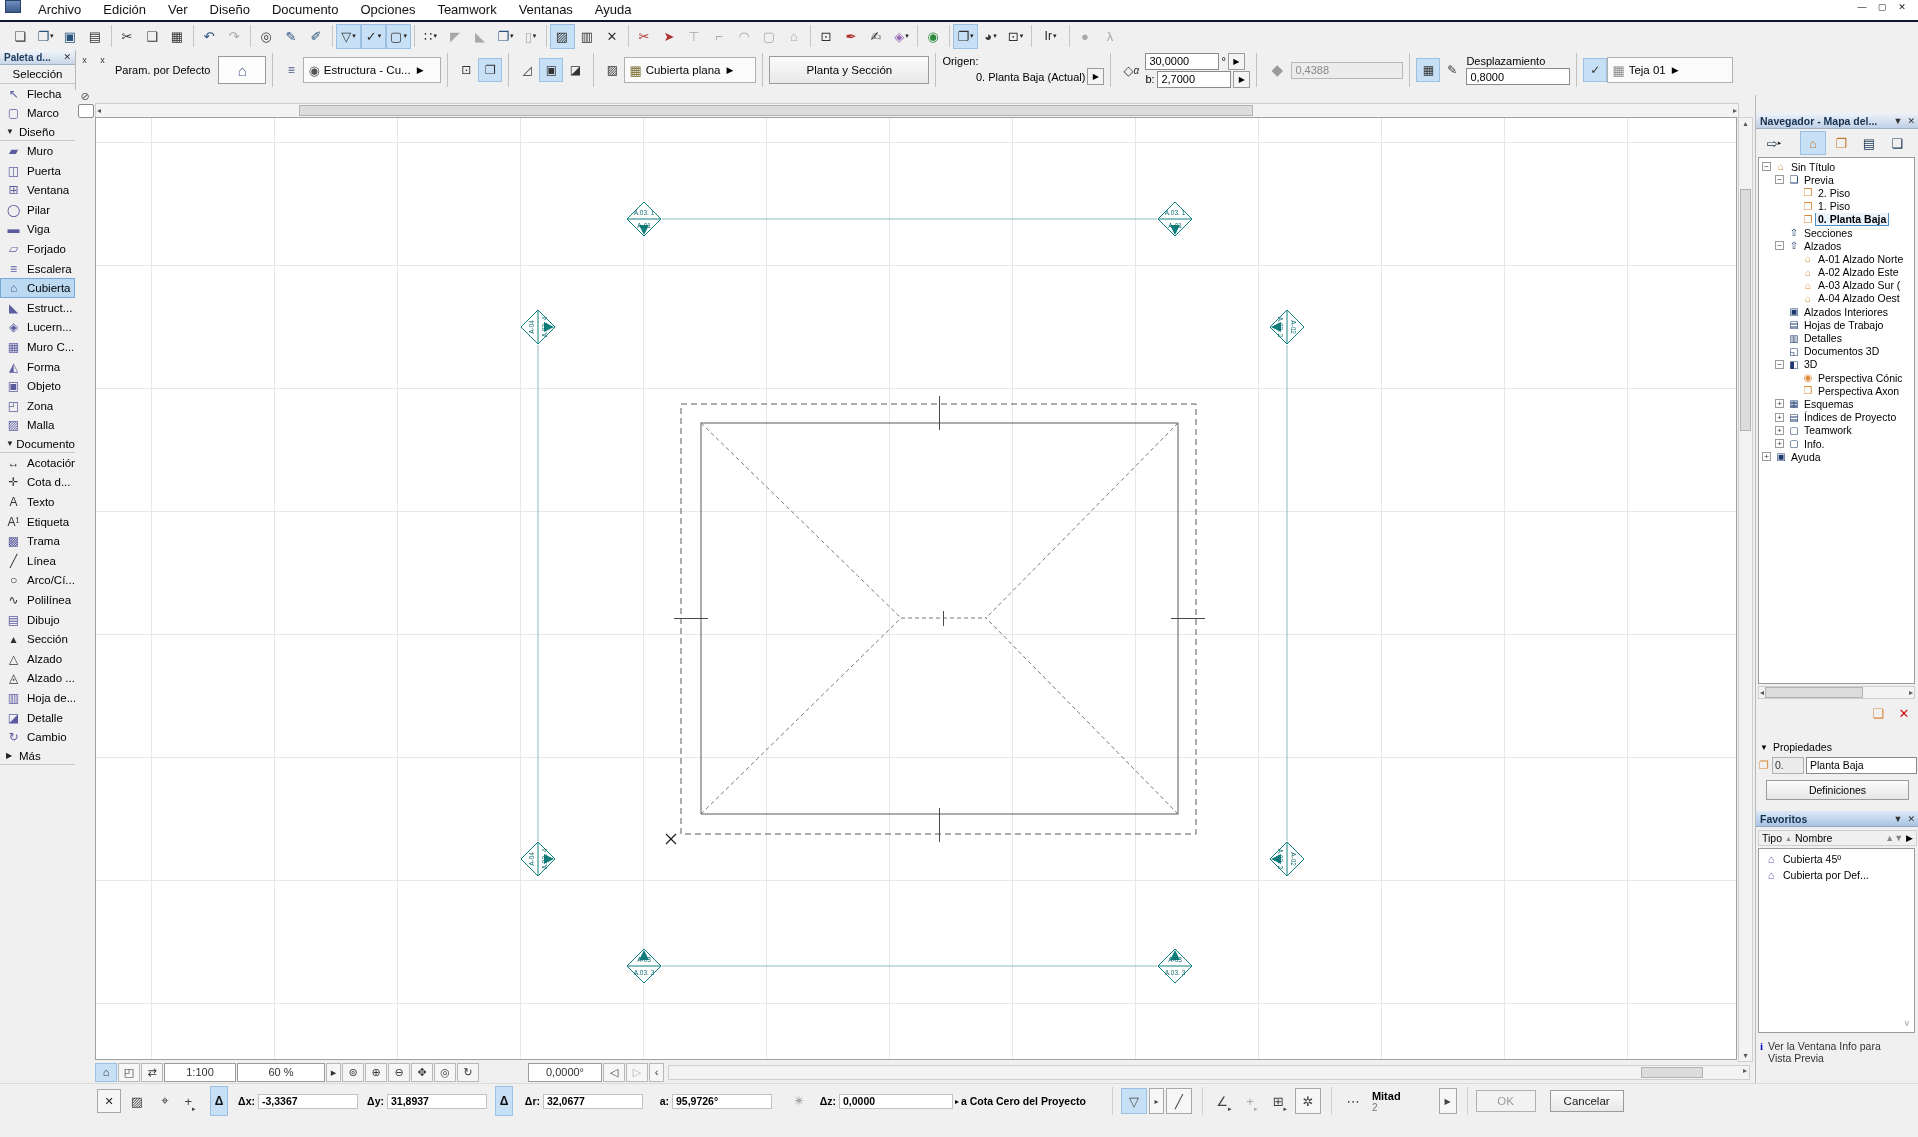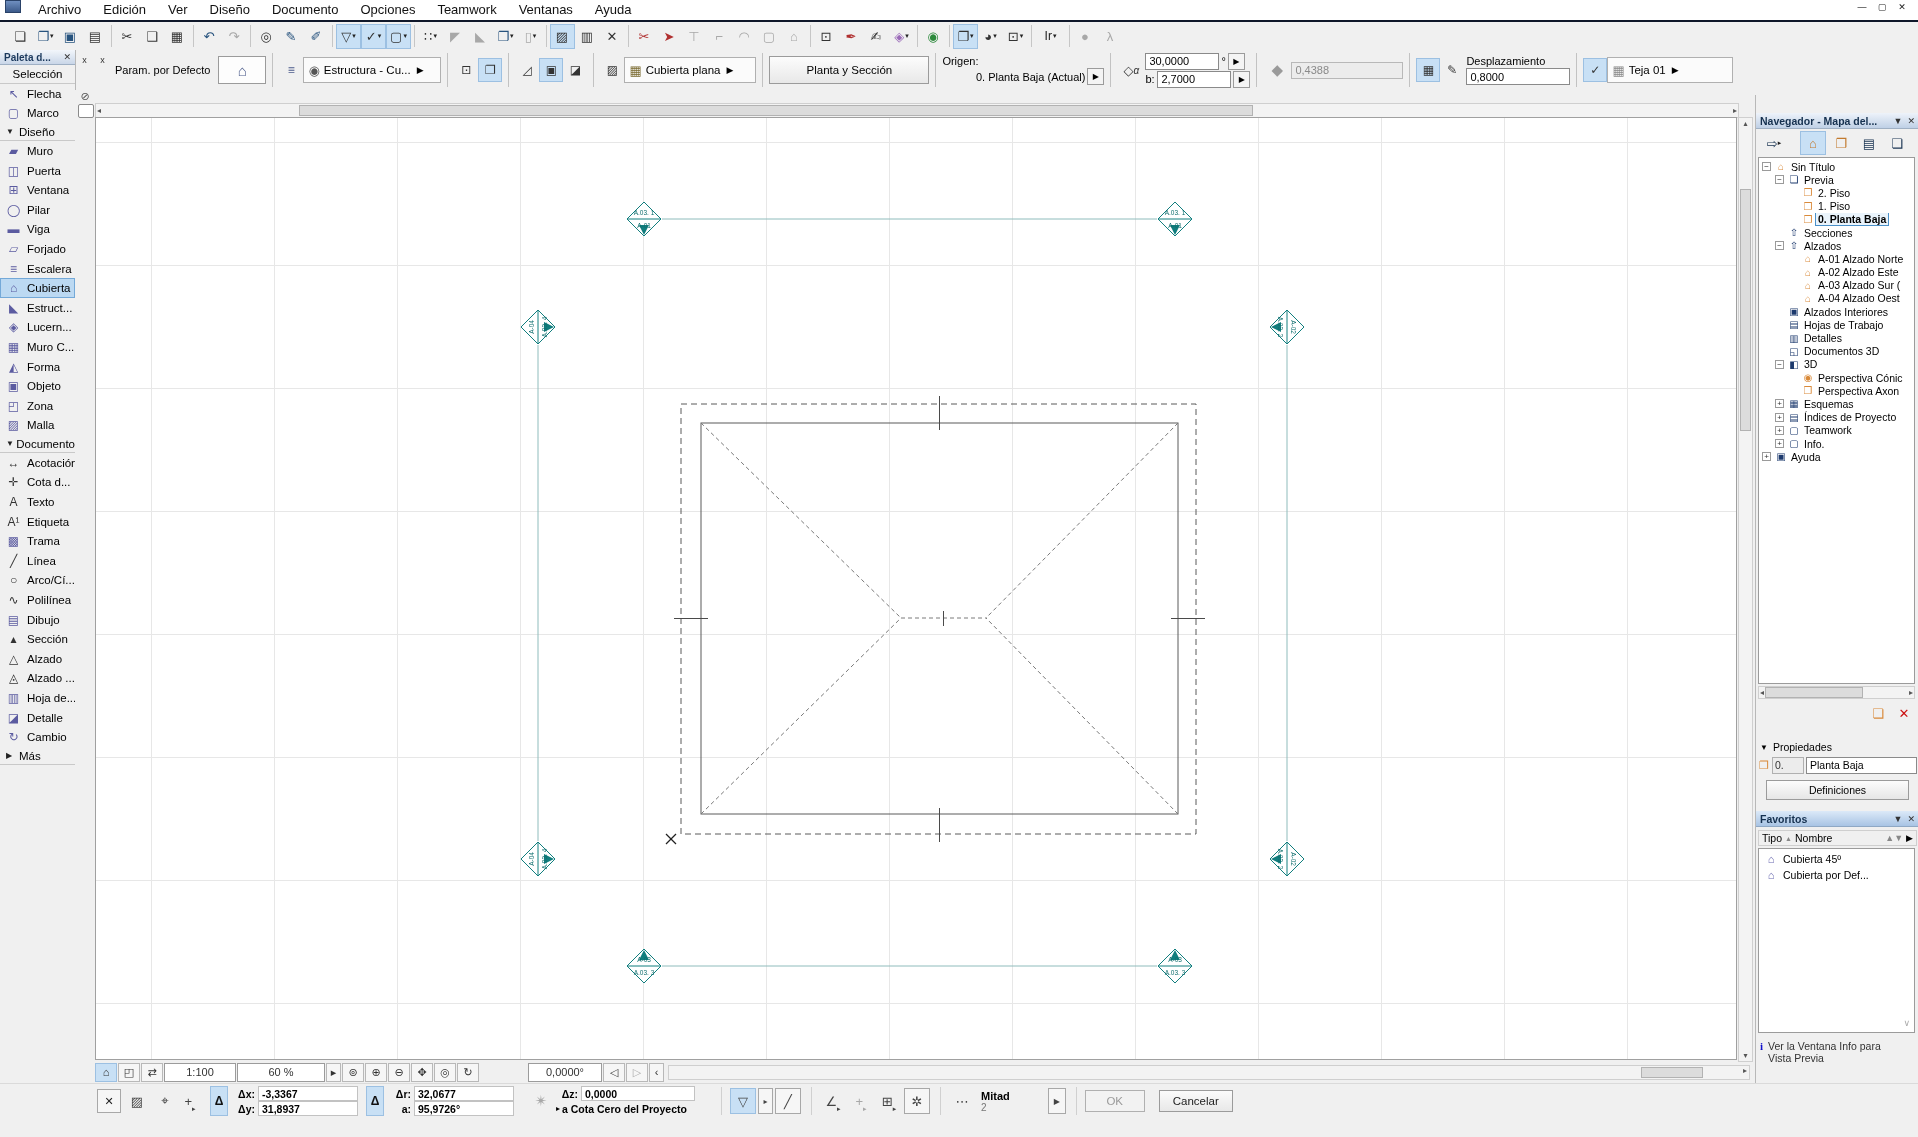--- a/index.html
+++ b/index.html
@@ -168,21 +168,21 @@
   .cb-btn{width:22px;height:22px;border:1px solid #a8a8a8;background:#f6f6f6;display:flex;align-items:center;
           justify-content:center;font-size:11px;color:#222;margin-right:3px;flex:none;}
   .cb-ico{width:24px;height:24px;display:flex;align-items:center;justify-content:center;font-size:13px;
           color:#444;margin-right:2px;flex:none;border:1px solid transparent;}
   .cb-ico.boxed{border:1px solid #a8a8a8;background:#f6f6f6;}
   .cb-ico.hl{background:#c8e0f5;border:1px solid #9cc0e2;}
   .cb-ico.dis{color:#a8a8a8;}
   .cb-ico .sub{font-size:7px;align-self:flex-end;}
   .cb-delta{width:16px;height:28px;background:#c8e0f5;border:1px solid #9cc0e2;display:flex;align-items:center;
             justify-content:center;font-size:12px;font-weight:bold;color:#111;margin:0 3px 0 8px;flex:none;}
-  .cb-fields{display:flex;flex-direction:column;gap:2px;flex:none;}
+  .cb-fields{display:flex;flex-direction:row;gap:2px;flex:none;}
   .cb-row{display:flex;align-items:center;height:13px;}
   .cb-lab{font-size:10.5px;font-weight:bold;color:#000;width:24px;text-align:right;margin-right:3px;}
   .cb-val{width:92px;height:13px;background:#fff;border:1px solid #c2c2c2;font-size:10.5px;font-weight:bold;
           color:#000;display:flex;align-items:center;padding:0 3px;}
   .cb-ref{font-size:10.5px;font-weight:bold;color:#000;white-space:nowrap;}
   .cb-sep{width:1px;height:28px;background:#d0d0d0;margin:0 8px;flex:none;}
   .cb-mitad{display:flex;flex-direction:column;justify-content:center;margin:0 4px;flex:none;}
   .cb-mitad .m1{font-size:11px;font-weight:bold;color:#000;}
   .cb-mitad .m2{font-size:10px;color:#777;}
   .cb-okbtn{width:58px;height:20px;border:1px solid #b0b0b0;background:#f2f2f2;display:flex;align-items:center;

